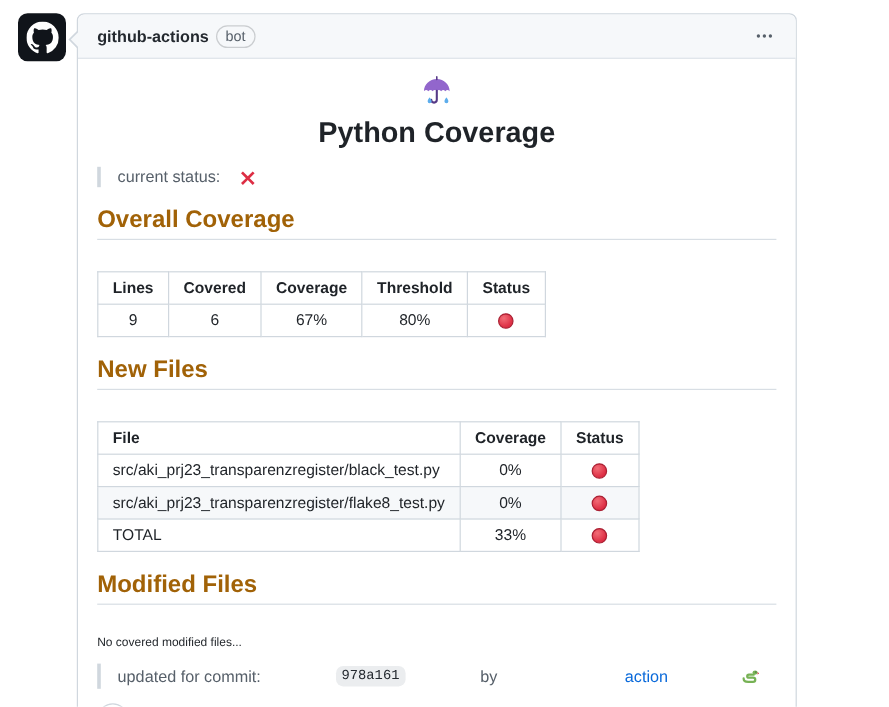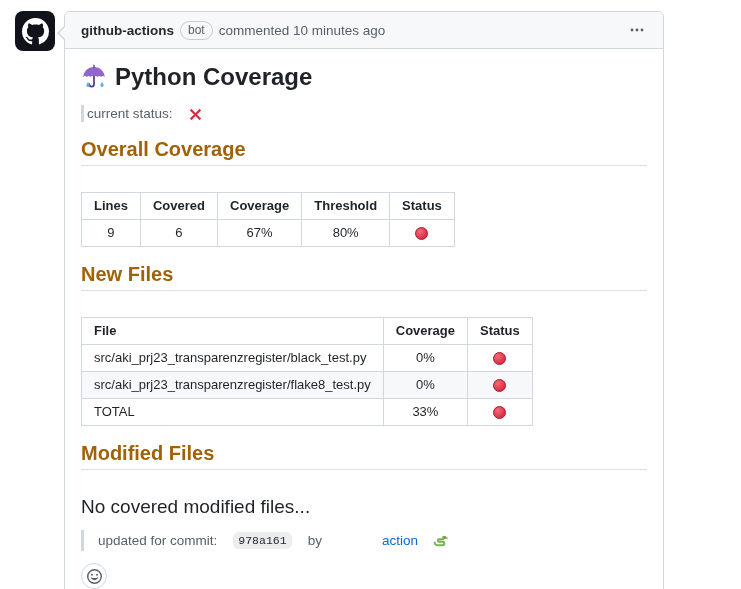--- a/index.html
+++ b/index.html
@@ -47,26 +47,26 @@
   .meta { color: #57606a; cursor: pointer; }
   .kebab {
     margin-left: auto; background: transparent; border: none; padding: 2px;
     cursor: pointer; display: flex; align-items: center;
   }
 
   .comment-body { padding: 12px 16px 12px 16px; }
 
   h1.md-h1 {
     display: flex; align-items: center; gap: 8px;
-    font-size: 24px; font-weight: 700; margin: 2px 0 14px 0; color: #1f2328;
+    font-size: 24px; font-weight: 700; margin: 2px 0 14px 0; color: #1f2328; flex-direction: column;
   }
   h1.md-h1 .umbrella { display: inline-flex; }
 
   blockquote.md-quote {
-    margin: 0 0 16px 0; padding: 1px 3px;
+    margin: 0 0 16px 0; padding: 1px 14px;
     border-left: 3px solid #d0d7de; color: #57606a; font-size: 13.5px;
     display: flex; align-items: center; gap: 16px;
   }
   blockquote.md-quote .x-icon { display: inline-flex; margin-top: 1px; }
 
   h2.md-h2 {
     font-size: 20px; font-weight: 700; color: #a16207;
     margin: 16px 0 26px 0; padding-bottom: 4px;
     border-bottom: 1px solid #d8dee4;
   }
@@ -93,26 +93,26 @@
   }
   .dot[data-status="red"] {
     background: radial-gradient(circle at 35% 30%, #f26d77, #dd2e44 70%);
     border: 1px solid #aa2033;
   }
   .dot[data-status="green"] {
     background: radial-gradient(circle at 35% 30%, #84dd8d, #3fae4a 70%);
     border: 1px solid #2a8a36;
   }
 
-  p.empty-note { margin: 14px 0 12px 0; font-size: 19px; color: #1f2328; }
+  p.empty-note { margin: 14px 0 12px 0; font-size: 10px; color: #1f2328; }
 
   blockquote.commit-note {
     margin: 0 0 12px 0; padding: 2px 14px;
     border-left: 3px solid #d0d7de; color: #57606a; font-size: 13.5px;
-    display: flex; align-items: center; gap: 16px;
+    display: flex; align-items: center; gap: 16px; justify-content: space-between;
   }
   code.commit-sha {
     font-family: "Liberation Mono", "DejaVu Sans Mono", monospace;
     font-size: 11.5px; background: rgba(175,184,193,0.25);
     padding: 2px 5px; border-radius: 6px; color: #24292f;
   }
   a.action-link { color: #0969da; text-decoration: none; cursor: pointer; margin-left: 44px; }
   .snake { display: inline-flex; margin-left: -2px; }
 
   .reaction-btn {
@@ -134,21 +134,20 @@
           <path d="M8 0C3.58 0 0 3.58 0 8c0 3.54 2.29 6.53 5.47 7.59.4.07.55-.17.55-.38 0-.19-.01-.82-.01-1.49-2.01.37-2.53-.49-2.69-.94-.09-.23-.48-.94-.82-1.13-.28-.15-.68-.52-.01-.53.63-.01 1.08.58 1.23.82.72 1.21 1.87.87 2.33.66.07-.52.28-.87.51-1.07-1.78-.2-3.64-.89-3.64-3.95 0-.87.31-1.59.82-2.15-.08-.2-.36-1.02.08-2.12 0 0 .67-.21 2.2.82.64-.18 1.32-.27 2-.27s1.36.09 2 .27c1.53-1.04 2.2-.82 2.2-.82.44 1.1.16 1.92.08 2.12.51.56.82 1.27.82 2.15 0 3.07-1.87 3.75-3.65 3.95.29.25.54.73.54 1.48 0 1.07-.01 1.93-.01 2.2 0 .21.15.46.55.38A8.012 8.012 0 0 0 16 8c0-4.42-3.58-8-8-8z"></path>
         </svg>
       </span>
     </div>
 
     <div class="comment">
 
       <div class="comment-header">
         <span class="author">github-actions</span>
         <span class="bot-badge">bot</span>
-        <span class="meta">commented 10 minutes ago</span>
         <button class="kebab">
           <span style="display:inline-flex;">
             <svg width="16" height="16" viewBox="0 0 16 16" fill="#57606a" aria-hidden="true">
               <circle cx="3" cy="8" r="1.4"></circle>
                 <circle cx="8" cy="8" r="1.4"></circle>
                 <circle cx="13" cy="8" r="1.4"></circle>
             </svg>
           </span>
         </button>
       </div>

